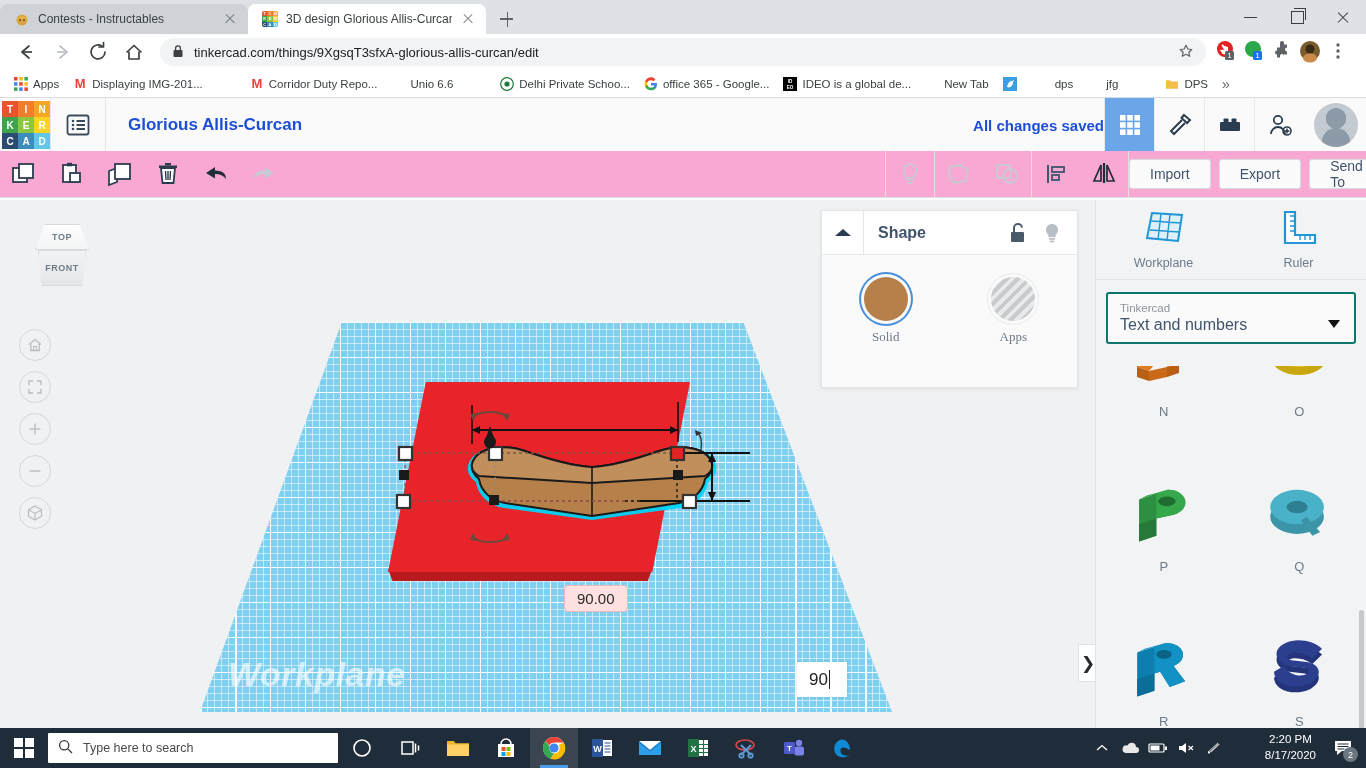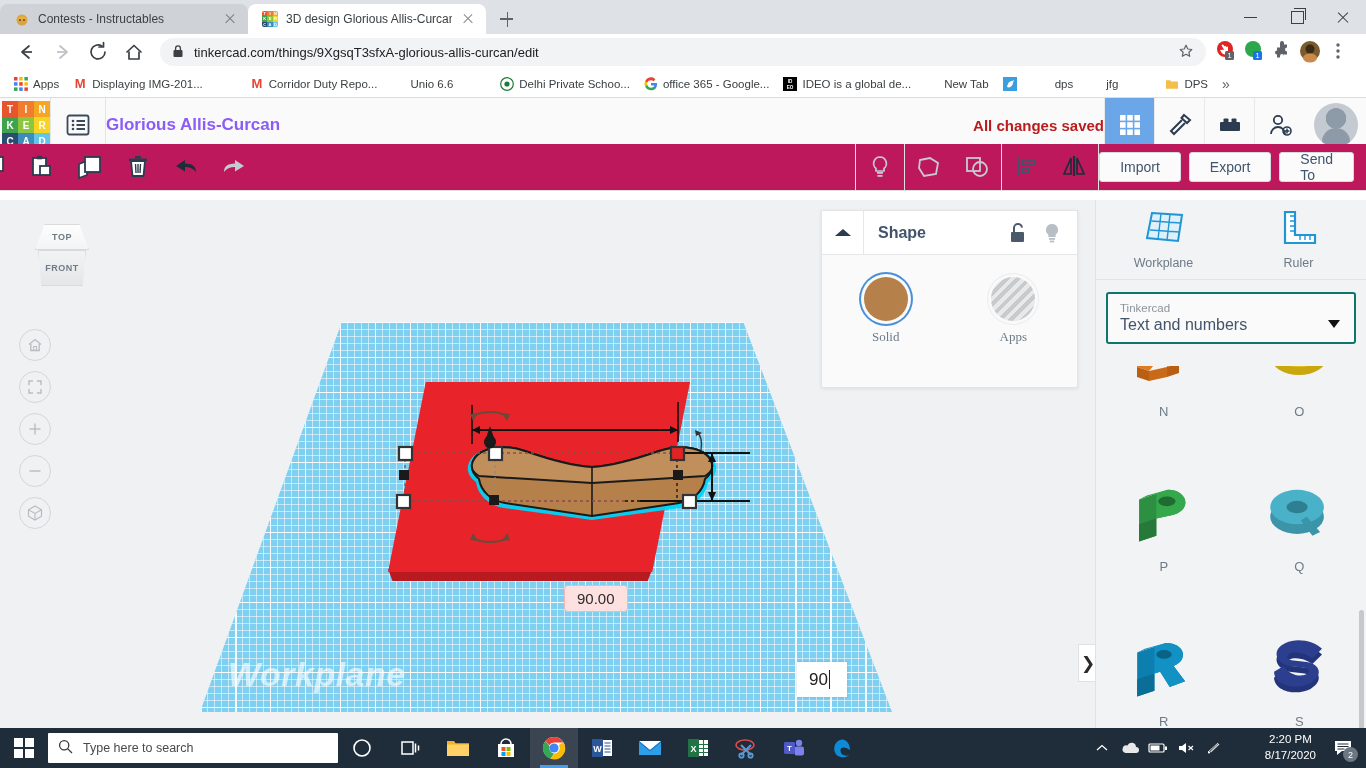--- a/index.html
+++ b/index.html
@@ -89,35 +89,35 @@
     position: absolute; top: 98px; left: 0; width: 1366px; height: 55px;
     background: #fafafa; border-bottom: 1px solid #e0e0e0;
     display: flex; align-items: center;
   }
   .tc-logo { width: 48px; height: 48px; margin-left: 2px; display: grid;
     grid-template-columns: repeat(3, 16px); grid-template-rows: repeat(3, 16px); }
   .tc-logo i { display:flex; align-items:center; justify-content:center; font-style:normal;
     color:#fff; font-weight:bold; font-size:10px; font-family:"Liberation Sans",sans-serif;}
   .tc-menu-btn { width: 56px; height: 55px; display:flex; align-items:center; justify-content:center;
      border-left:1px solid #e4e4e4; border-right:1px solid #e4e4e4;}
-  .tc-doc-title { font-size: 17px; color: #8b5cf6; font-weight: bold; }
-  .tc-saved { margin-left: auto; font-size: 15px; color: #b91c1c; font-weight: bold; }
+  .tc-doc-title { font-size: 17px; color: #1d4ed8; font-weight: bold; margin-left: 22px; }
+  .tc-saved { margin-left: auto; font-size: 15px; color: #1d4ed8; font-weight: bold; }
   .tc-hdr-btn { width: 50px; height: 55px; display:flex;align-items:center;justify-content:center;
      border-left:1px solid #e9e9e9; }
   .tc-hdr-btn.active { background:#6ba6e8; }
   .tc-avatar { width: 44px; height: 44px; border-radius: 50%; margin: 0 8px 0 10px;
      background: radial-gradient(circle at 50% 35%, #8d9ba8 0 28%, transparent 29%), #c3cad1; position:relative; overflow:hidden;}
   .tc-avatar::after { content:''; position:absolute; left:8px; top:25px; width:28px; height:24px;
      border-radius: 14px 14px 0 0; background:#8d9ba8; }
 
   
   .tc-toolbar {
-    position: absolute; top: 144px; left: 0; width: 1366px; height: 47px;
-    background: #be185d; border-bottom: 1px solid #e0e0e0;
-    display: flex; align-items: center; justify-content: flex-end;
+    position: absolute; top: 151px; left: 0; width: 1366px; height: 47px;
+    background: #f9a8d4; border-bottom: 1px solid #e0e0e0;
+    display: flex; align-items: center;
   }
   .tool-grp { display: flex; align-items: center; height: 47px; }
   .tool-btn { width: 48px; height: 47px; display:flex;align-items:center;justify-content:center; }
   .tool-sep { width:1px; height:47px; background:#e0e0e0; }
   .tc-toolbar-right { margin-left: auto; display: flex; align-items: center; gap: 8px; padding-right: 12px; }
   .pill-btn {
     height: 30px; padding: 0 20px; border: 1px solid #d7dade; background: #fbfbfc;
     border-radius: 3px; font-size: 14px; color: #41546b;
     display:flex; align-items:center;
   }

